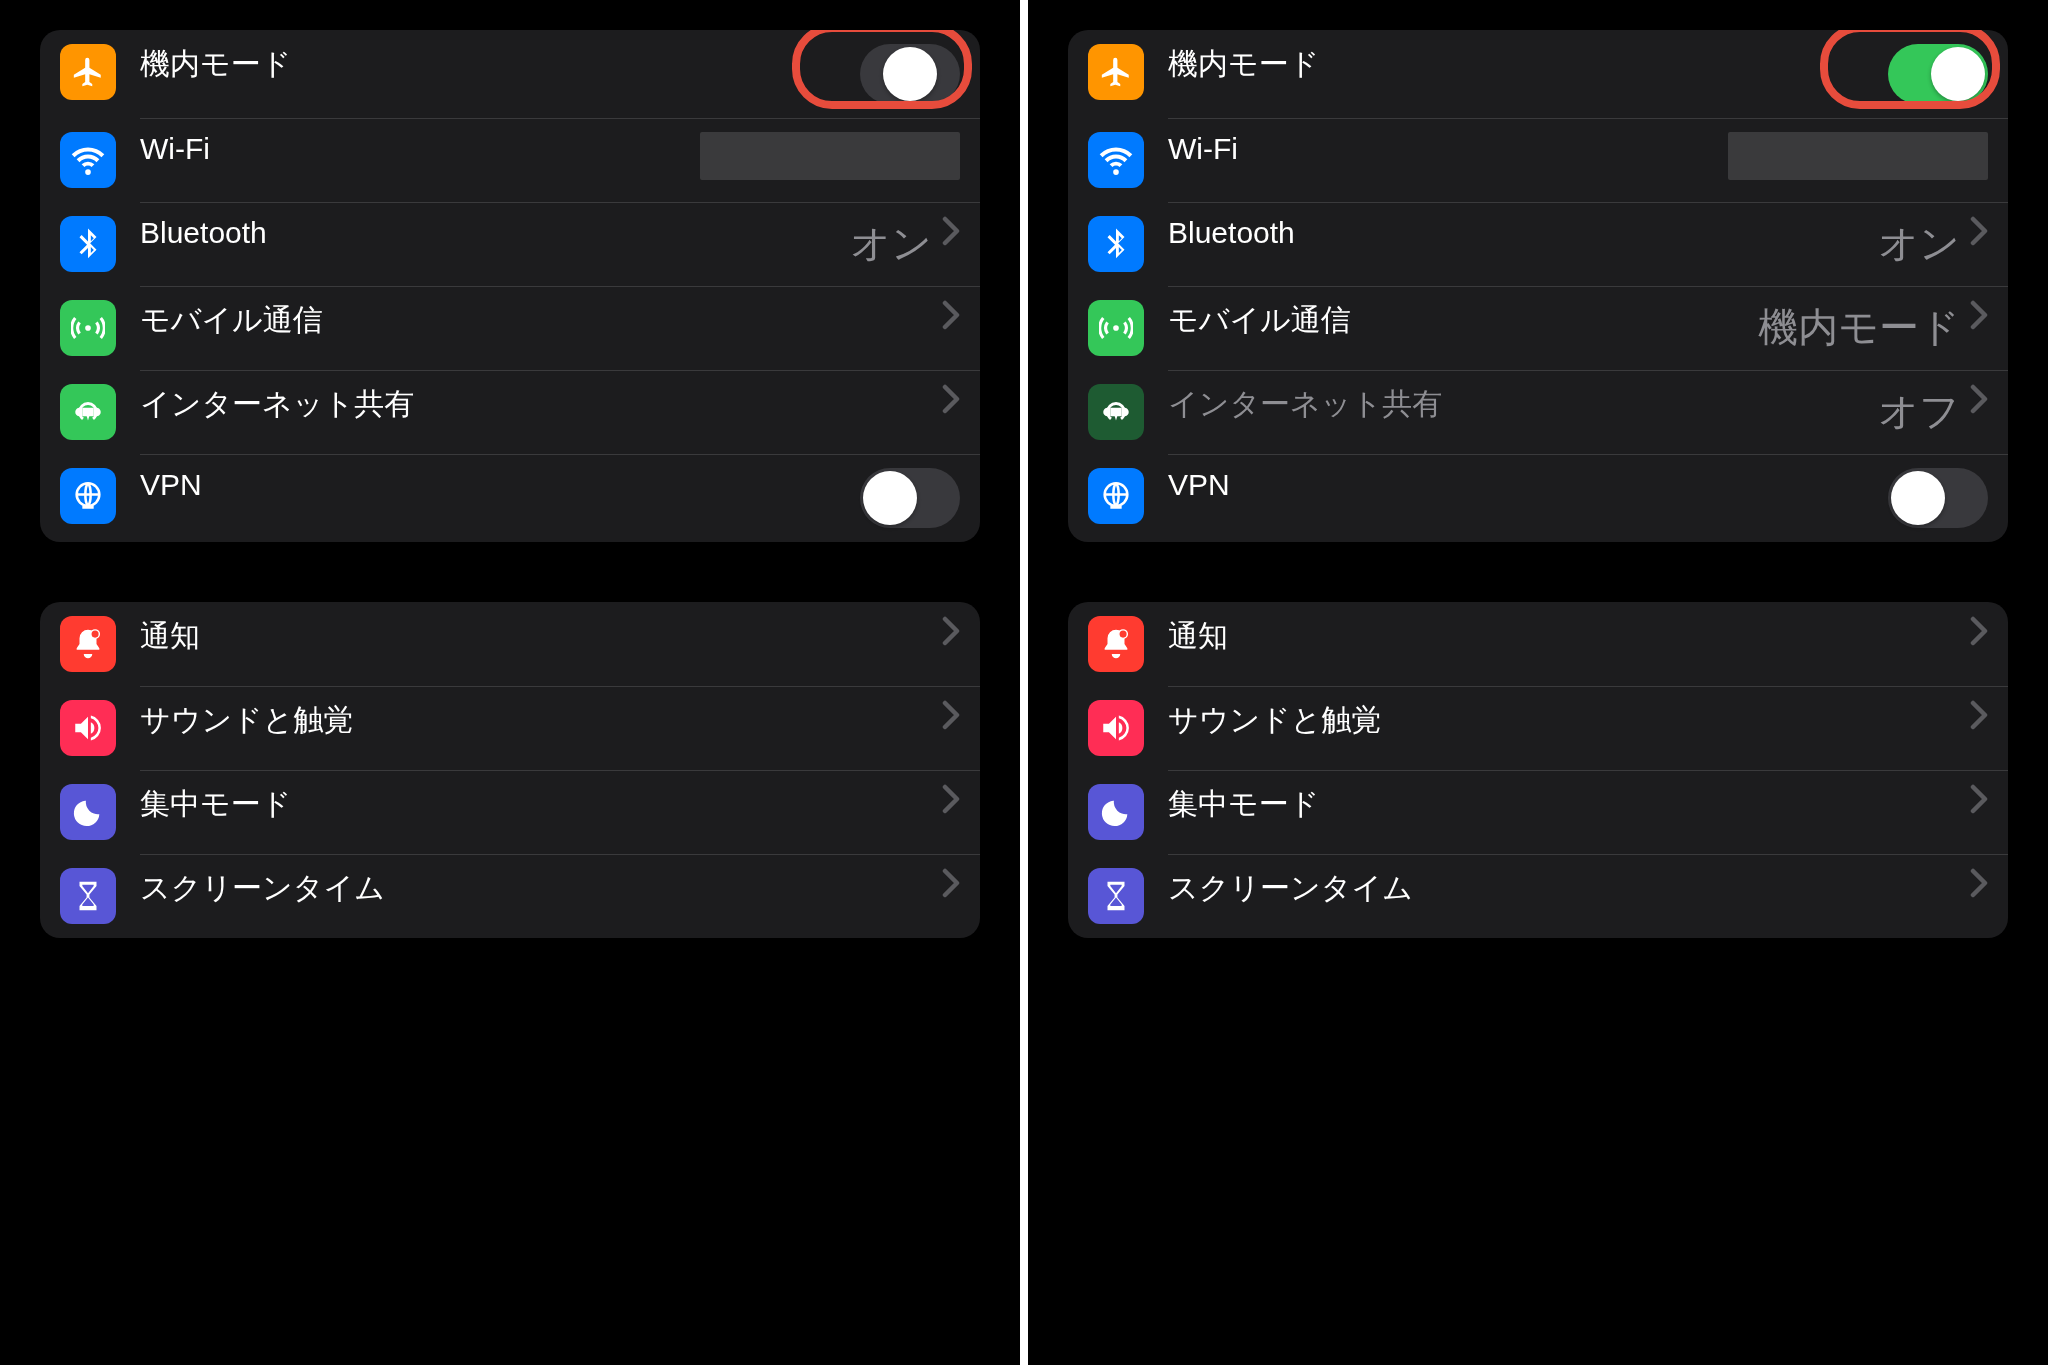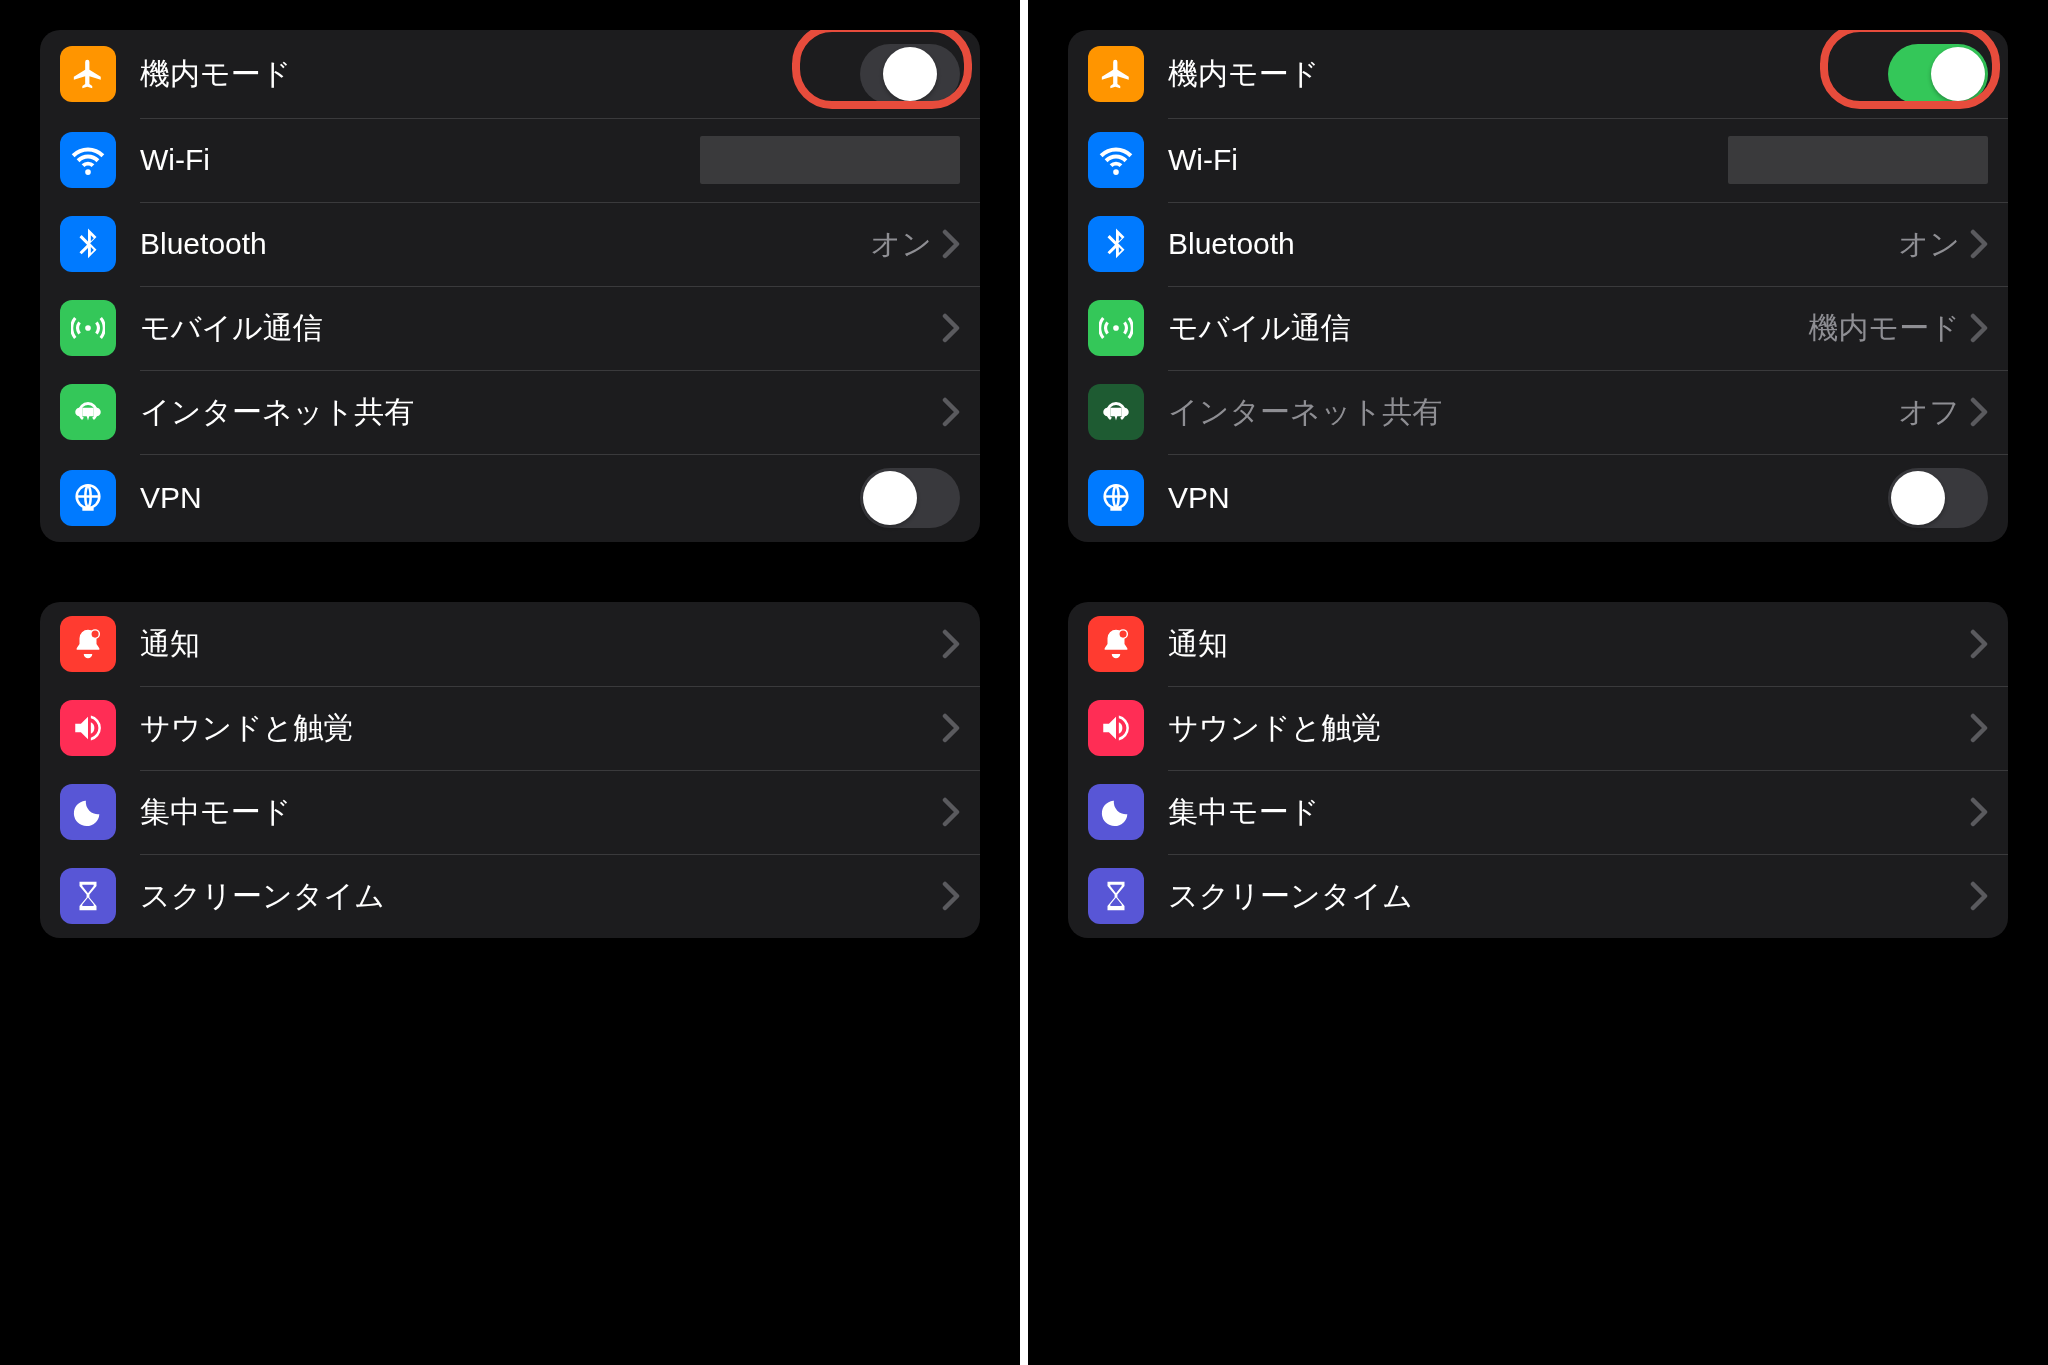--- a/index.html
+++ b/index.html
@@ -1,28 +1,28 @@
 <!DOCTYPE html>
 <html><head>
   <meta charset="utf-8">
   <style>
     * { margin:0; padding:0; box-sizing:border-box; }
     body { background:#000; font-family:-apple-system, "Hiragino Sans", sans-serif; color:#fff; }
     .wrap { display:flex; width:2048px; height:1365px; }
     .panel { flex:1; background:#000; padding:30px 40px 0 40px; position:relative; border-right:4px solid #fff; }
     .panel:last-child{border-right:none; border-left:4px solid #fff;}
     .group { background:#1c1c1e; border-radius:20px; overflow:hidden; margin-bottom:60px; }
-    .row { display:flex; align-items:center; padding:14px 20px; position:relative; min-height:78px; }
+    .row { display:flex; padding:14px 20px; position:relative; min-height:78px; }
     .row + .row::before { content:""; position:absolute; top:0; left:100px; right:0; height:1px; background:#3a3a3c; }
     .icon { width:56px; height:56px; border-radius:12px; display:flex; align-items:center; justify-content:center; margin-right:24px; flex-shrink:0; }
     .icon svg { width:34px; height:34px; }
     .label { font-size:30px; color:#fff; font-weight:400; flex:0 0 auto;}
     .label.dim { color:#8e8e93; }
     .spacer{ flex:1; }
-    .value { font-size:30px; color:#8e8e93; margin-right:10px; }
+    .value { font-size:40px; color:#8e8e93; margin-right:10px; }
     .chevron { color:#5a5a5e; flex-shrink:0; }
     .chevron svg{ width:18px; height:30px; display:block;}
     .toggle { width:100px; height:60px; border-radius:60px; position:relative; flex-shrink:0;}
     .toggle .knob { width:54px; height:54px; background:#fff; border-radius:50%; position:absolute; top:3px; box-shadow:0 2px 4px rgba(0,0,0,.3); }
     .toggle.off { background:#39393d; }
     .toggle.off .knob { left:3px; }
     .toggle.on-mid { background:#39393d; }
     .toggle.on-mid .knob { left:23px; }
     .toggle.on { background:#34c759; }
     .toggle.on .knob { right:3px; }

